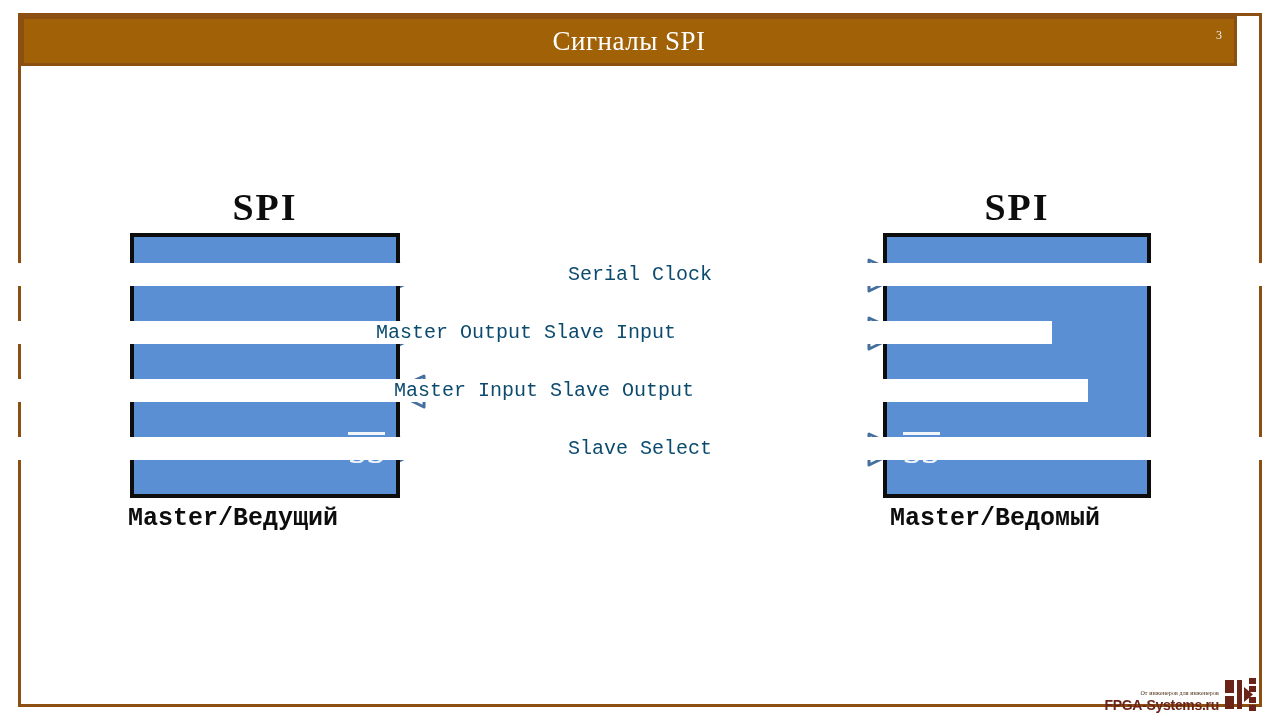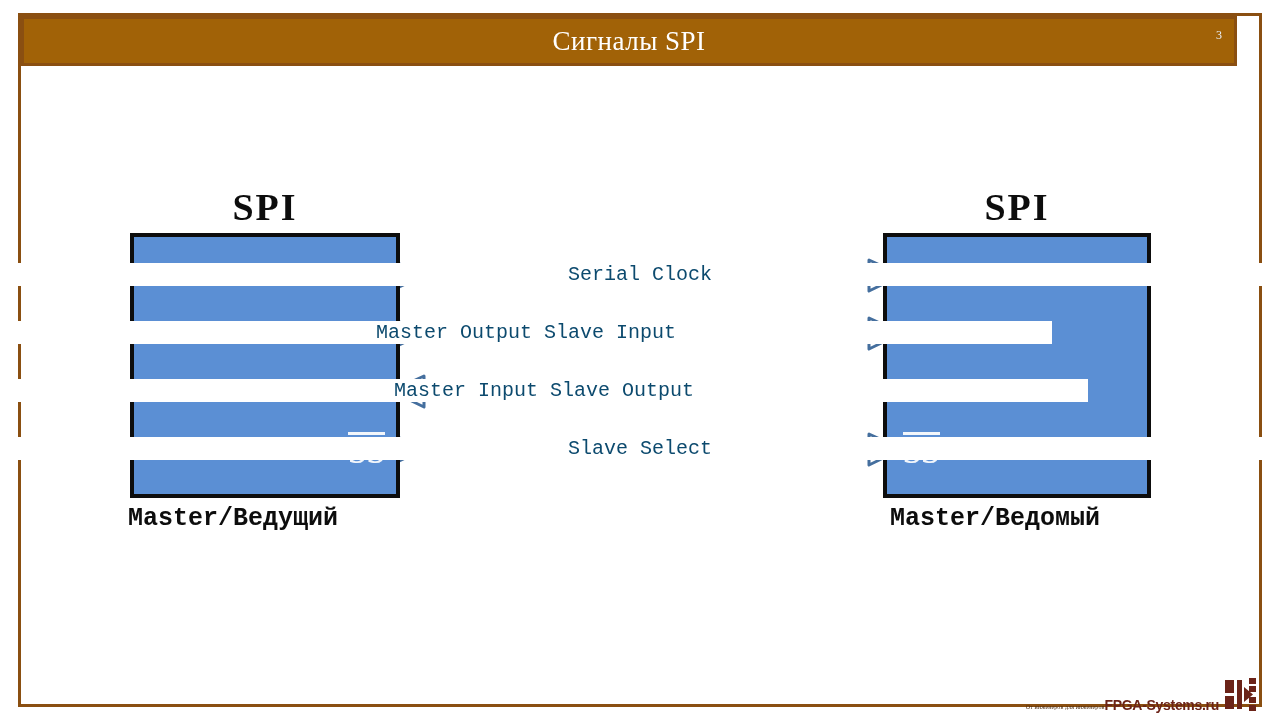--- a/index.html
+++ b/index.html
@@ -141,21 +141,21 @@
   
   #footer-logo {
     position:absolute;
     right:22px; bottom:8px;
     display:flex;
     align-items:flex-end;
     gap:5px;
   }
   #logo-text-block {
     display:flex;
-    flex-direction:row;
+    flex-direction:column;
     align-items:flex-end;
     line-height:1;
   }
   #logo-tagline {
     font-family:"Liberation Serif", serif;
     font-size:6px;
     color:#4a2a10;
     letter-spacing:0.1px;
     margin-bottom:2px;
     white-space:nowrap;

